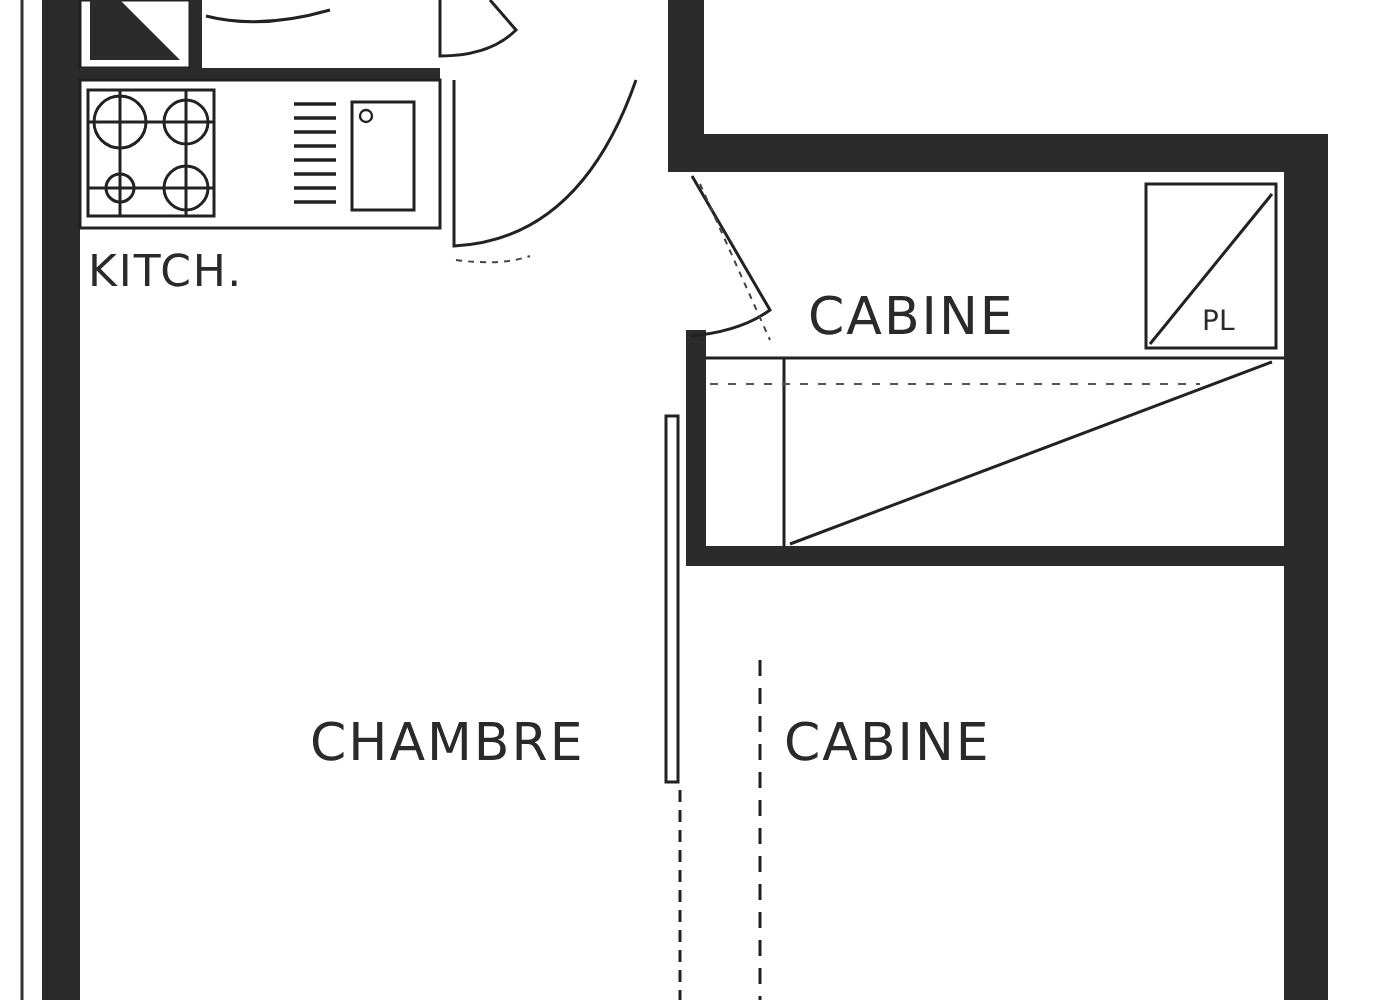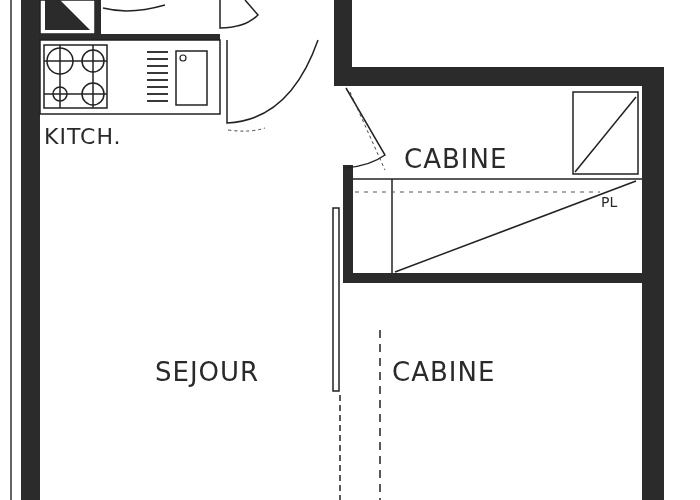--- a/index.html
+++ b/index.html
@@ -76,15 +76,15 @@
   <line x1="575" y1="172" x2="636" y2="97" stroke="#222" stroke-width="1.5"></line>
 
   <line x1="353" y1="179" x2="642" y2="179" stroke="#222" stroke-width="1.5"></line>
   <line x1="392" y1="179" x2="392" y2="273" stroke="#222" stroke-width="1.5"></line>
   <line x1="395" y1="272" x2="636" y2="181" stroke="#222" stroke-width="1.5"></line>
   <line x1="355" y1="192" x2="600" y2="192" stroke="#555" stroke-width="1" stroke-dasharray="4,5"></line>
 </svg>
 
 <div class="label" style="left:44px;top:124px;font-size:22px;">KITCH.</div>
 <div class="label" style="left:404px;top:144px;font-size:26px;">CABINE</div>
-<div class="label" style="left:601px;top:153px;font-size:14px;letter-spacing:0;margin-top:41px;">PL</div>
-<div class="label" style="left:155px;top:357px;font-size:26px;">SEJOUR</div>
+<div class="label" style="left:601px;top:153px;font-size:14px;letter-spacing:0;">PL</div>
+<div class="label" style="left:155px;top:357px;font-size:26px;">CHAMBRE</div>
 <div class="label" style="left:392px;top:357px;font-size:26px;">CABINE</div>
 
 </body></html>

